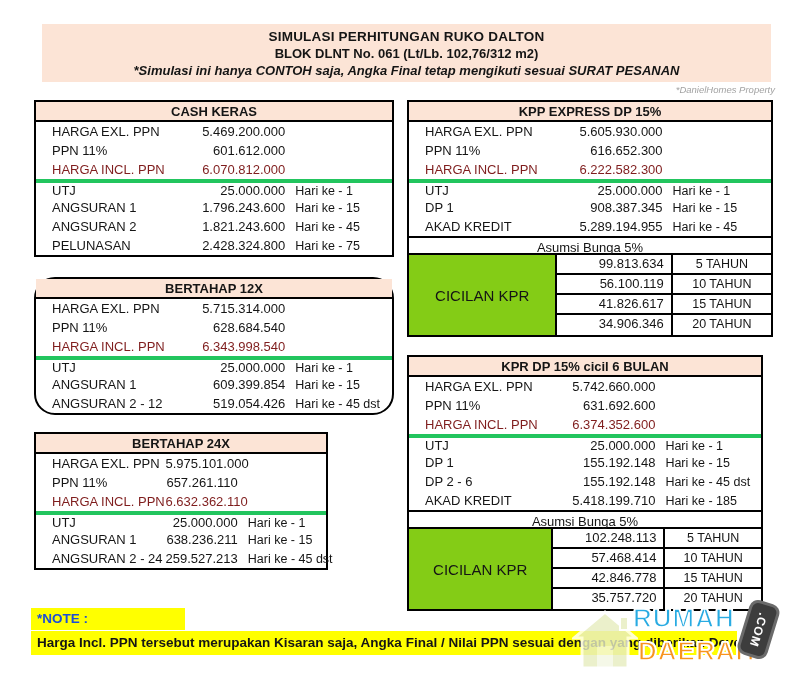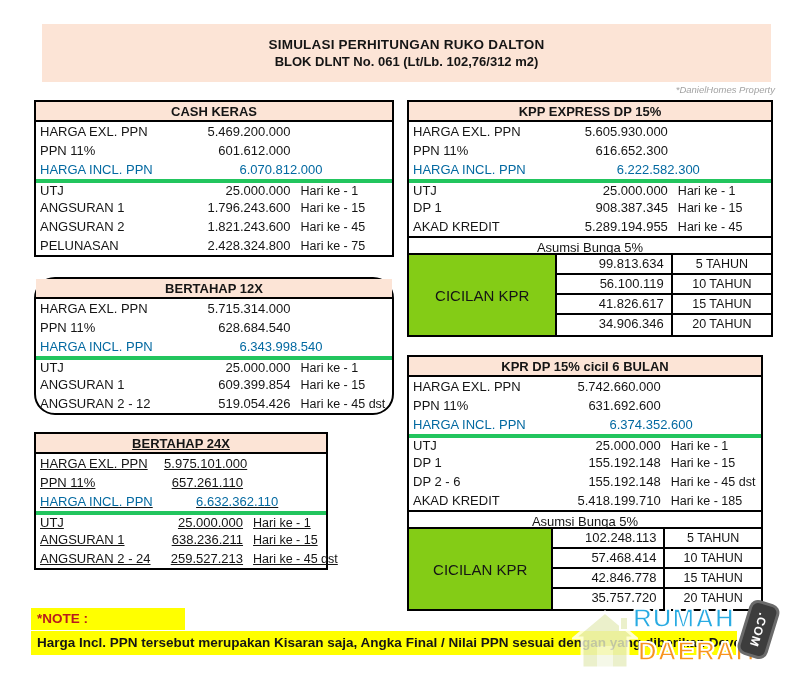--- a/index.html
+++ b/index.html
@@ -30,26 +30,26 @@
   .xtable{
     position:absolute; border:2px solid #000; background:#fff;
   }
   .xtable .title{
     height:20px; line-height:20px; background:#FCE4D6;
     border-bottom:2px solid #000; text-align:center;
     font-size:13px; font-weight:600;
   }
   .row{
     display:flex; height:19px; align-items:center;
-    font-size:13px; padding:0 4px; white-space:nowrap;
+    font-size:13px; padding:0 16px; white-space:nowrap;
   }
   .row .lbl{ flex:0 0 44%; overflow:hidden; }
   .row .val{ flex:0 0 28%; text-align:right; }
   .row .due{ flex:1; padding-left:10px; font-size:12.5px; }
-  .row.red  { color:#0369a1;gap:32px; }
+  .row.red  { color:#7f1d1d; }
   .row.schedule-start{ border-top:4px solid #22c55e; }
 
   .asumsi-header{
     border-top:2px solid #000; border-bottom:2px solid #000;
     height:19px; line-height:19px; text-align:center; font-size:13px;
   }
   .asumsi{ display:flex; }
   .asumsi .alabel{
     flex:0 0 41%; background:#84cc16; border-right:2px solid #000;
     display:flex; align-items:center; justify-content:center; font-size:15px;
@@ -60,21 +60,21 @@
   .arow .aval{
     flex:0 0 54%; text-align:right; padding-right:7px;
     line-height:18px; font-size:13px; border-right:2px solid #000;
   }
   .arow .aterm{ flex:1; text-align:center; line-height:18px; font-size:12.5px; }
 
   
   .note{ position:absolute; left:31px; top:608px; }
   .note .n1{
     width:154px; height:22px; line-height:22px; background:#FFFF00;
-    color:#b91c1c; font-weight:700; font-size:13.5px; padding-left:6px;
+    color:#1d4ed8; font-weight:700; font-size:13.5px; padding-left:6px;
   }
   .note .n2{
     width:706px; height:24px; line-height:24px; background:#FFFF00;
     margin-top:1px; font-weight:700; font-size:13.5px; padding-left:6px;
     white-space:nowrap; overflow:hidden;
   }
 
   
   .logo{ position:absolute; left:570px; top:596px; width:217px; height:77px; }
   .logo .house{ position:absolute; left:2px; top:14px; opacity:.82; }
@@ -97,20 +97,21 @@
   }
 </style>
 </head>
 <body>
 
 <div class="page">
 
   <div class="doc-header">
     <div class="t1">SIMULASI PERHITUNGAN RUKO DALTON</div>
     <div class="t2">BLOK DLNT No. 061 (Lt/Lb. 102,76/312 m2)</div>
+    <div class="t3">*Simulasi ini hanya CONTOH saja, Angka Final tetap mengikuti sesuai SURAT PESANAN</div>
   </div>
 
   <div class="watermark">*DanielHomes Property</div>
 
   <section class="xtable" style="left:34px;  top:100px; width:360px;">
       <div class="title">CASH KERAS</div>
       <div class="row">
         <span class="lbl">HARGA EXL. PPN</span>
         <span class="val">5.469.200.000</span>
         <span class="due"></span>
@@ -172,21 +173,21 @@
         <span class="lbl">ANGSURAN 1</span>
         <span class="val">609.399.854</span>
         <span class="due">Hari ke - 15</span>
       </div>
       <div class="row">
         <span class="lbl">ANGSURAN 2 - 12</span>
         <span class="val">519.054.426</span>
         <span class="due">Hari ke - 45 dst</span>
       </div>
     </section>
-  <section class="xtable" style="left:34px;  top:432px; width:294px;text-decoration:underline;">
+  <section class="xtable" style="left:34px;  top:432px; width:294px;">
       <div class="title">BERTAHAP 24X</div>
       <div class="row">
         <span class="lbl">HARGA EXL. PPN</span>
         <span class="val">5.975.101.000</span>
         <span class="due"></span>
       </div>
       <div class="row">
         <span class="lbl">PPN 11%</span>
         <span class="val">657.261.110</span>
         <span class="due"></span>

